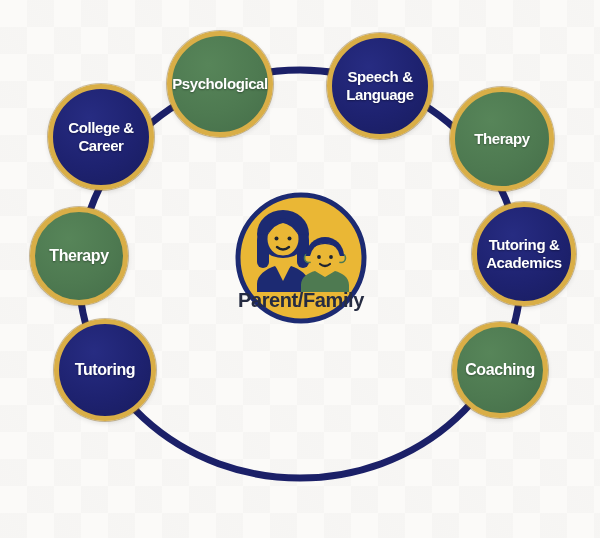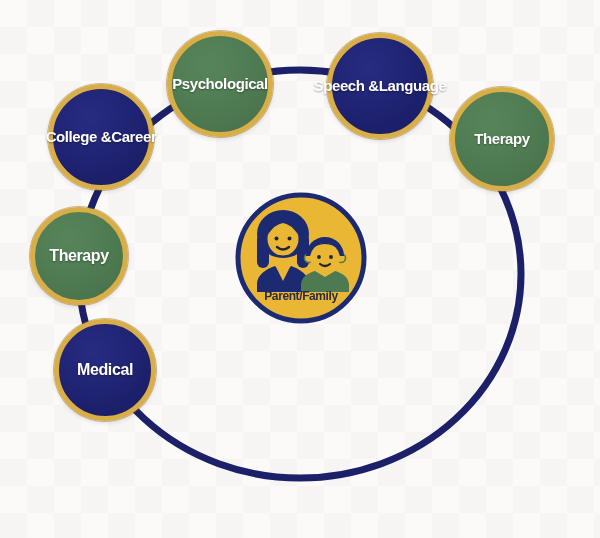--- a/index.html
+++ b/index.html
@@ -12,39 +12,39 @@
       linear-gradient(45deg, rgba(120,120,125,.035) 25%, transparent 25%, transparent 75%, rgba(120,120,125,.035) 75%) 0 0/54px 54px,
       linear-gradient(45deg, rgba(120,120,125,.035) 25%, transparent 25%, transparent 75%, rgba(120,120,125,.035) 75%) 27px 27px/54px 54px,
       #fbfaf8;
   }
   .ring-svg{position:absolute;left:0;top:0;}
   .node{
     position:absolute;
     border-radius:50%;
     border:5px solid #d9ae47;
     box-shadow:0 0 0 1px rgba(146,110,38,.45), 0 2px 5px rgba(0,0,0,.12);
-    display:flex;flex-direction:row;align-items:center;justify-content:center;
+    display:flex;flex-direction:column;align-items:center;justify-content:center;
     text-align:center;
     box-sizing:border-box;
     color:#ffffff;
     font-weight:bold;
   }
   .node.green{background:radial-gradient(circle at 38% 30%, #578559 0%, #4e7a51 55%, #456e49 100%);}
   .node.navy{background:radial-gradient(circle at 38% 30%, #272c82 0%, #1e2270 55%, #181c5e 100%);}
   .node .line{
     font-size:15px;line-height:18px;letter-spacing:-0.4px;white-space:nowrap;
     text-shadow:0 1px 2px rgba(0,0,0,.35);
   }
   .node.single .line{font-size:16px;}
   .hub{position:absolute;left:235px;top:192px;width:132px;height:132px;}
   .hub svg{position:absolute;left:0;top:0;}
   .hub-label{
     position:absolute;left:0;top:97px;width:100%;
     text-align:center;
-    font-size:12px;font-weight:bold;letter-spacing:-0.4px;
+    font-size:20px;font-weight:bold;letter-spacing:-0.4px;
     color:#262c42;white-space:nowrap;
   }
 </style>
 </head>
 <body>
 
 <div class="canvas">
 
   <svg class="ring-svg" width="600" height="538" viewBox="0 0 600 538" aria-hidden="true">
     <ellipse cx="300" cy="274" rx="221" ry="204" fill="none" stroke="#1b2068" stroke-width="7"></ellipse>
@@ -66,26 +66,34 @@
 
   <div class="node green" style="left:450px;top:87px;width:104px;height:104px;">
     <div class="line">Therapy</div>
   </div>
 
   <div class="node green single" style="left:30px;top:207px;width:98px;height:98px;">
     <div class="line">Therapy</div>
     <div class="line"></div>
   </div>
 
+  <div class="node navy" style="left:472px;top:202px;width:104px;height:104px;">
+    <div class="line">Tutoring &amp;</div>
+    <div class="line">Academics</div>
+  </div>
 
   <div class="node navy single" style="left:54px;top:319px;width:102px;height:102px;">
-    <div class="line">Medical</div>
+    <div class="line">Tutoring</div>
     <div class="line"></div>
   </div>
 
+  <div class="node green single" style="left:452px;top:322px;width:96px;height:96px;">
+    <div class="line">Coaching</div>
+    <div class="line"></div>
+  </div>
 
   <div class="hub">
     <svg width="132" height="132" viewBox="0 0 132 132" aria-hidden="true">
       <defs>
         <clipPath id="hubclip">
             <circle cx="66" cy="66" r="58.5"></circle>
           </clipPath>
       </defs>
 
       <circle cx="66" cy="66" r="63" fill="#eab735" stroke="#1c2a72" stroke-width="5"></circle>

